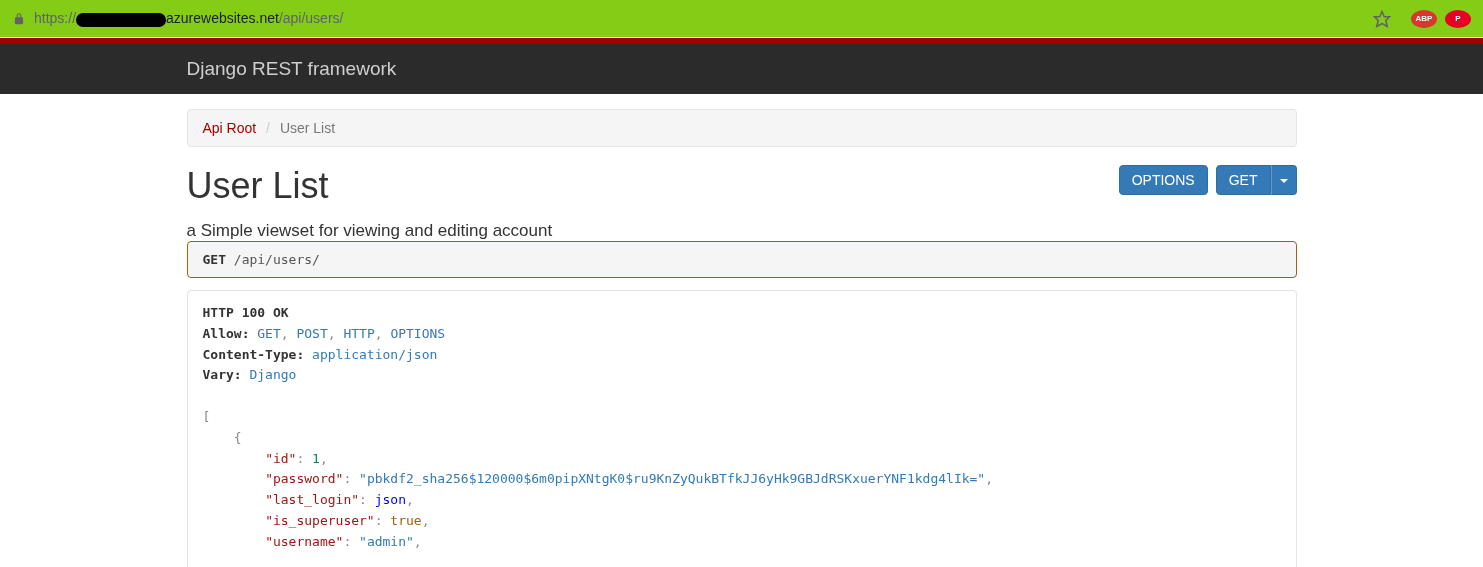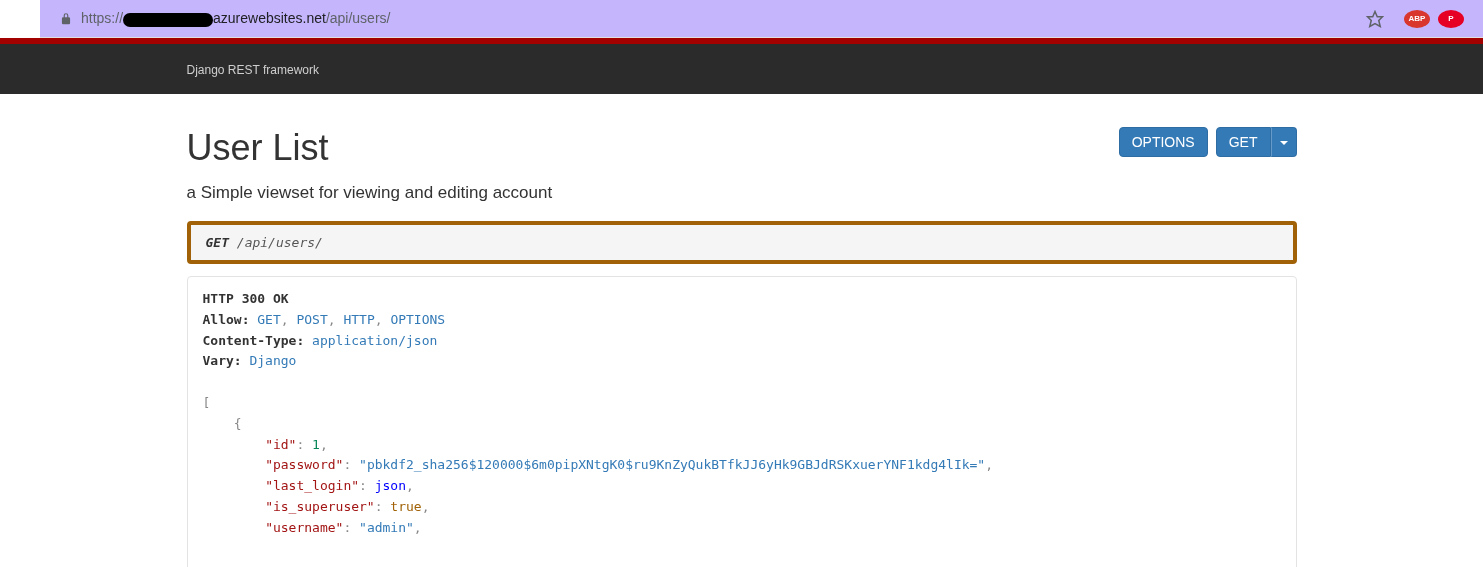--- a/index.html
+++ b/index.html
@@ -1,25 +1,24 @@
 <!DOCTYPE html>
 <html><head>
 <meta charset="utf-8">
 <style>
 * { margin: 0; padding: 0; box-sizing: border-box; }
 body { font-family: -apple-system, BlinkMacSystemFont, "Segoe UI", Helvetica, Arial, sans-serif; background: #fff; }
 
 .browser-bar {
   height: 38px;
-  background: #c4b5fd;
+  background: #84cc16;
   display: flex;
   align-items: center;
-  padding: 0 19px;
+  padding: 0 12px;
   border-bottom: 1px solid #e0e0e0;
-  margin-left: 40px;
 }
 .lock-icon { width: 14px; height: 14px; margin-right: 8px; color: #5f6368; }
 .url-text { flex: 1; font-size: 14px; color: #202124; }
 .url-text .domain-part { color: #202124; }
 .url-text .path-part { color: #5f6368; }
 .redacted-url { display: inline-block; width: 90px; height: 14px; background: #000; vertical-align: middle; border-radius: 7px; }
 .star-icon { width: 18px; height: 18px; color: #5f6368; margin-right: 12px; }
 .ext-icon { width: 26px; height: 18px; border-radius: 50%; margin-left: 8px; display: inline-flex; align-items: center; justify-content: center; font-size: 8px; font-weight: bold; color: #fff; }
 .abp { background: #d9362e; }
 .pinterest { background: #e60023; }
@@ -27,21 +26,21 @@
 .red-stripe { height: 6px; background: #a30000; }
 
 .navbar {
   background: #2b2b2b;
   height: 50px;
   display: flex;
   align-items: center;
   padding: 0 0;
 }
 .navbar .container { width: 1140px; margin: 0 auto; padding: 0 15px; }
-.navbar a { color: #cfcfcf; text-decoration: none; font-size: 12px; }
+.navbar a { color: #cfcfcf; text-decoration: none; font-size: 19px; }
 
 .content-container { width: 1140px; margin: 0 auto; padding: 15px; }
 
 .breadcrumb {
   background: #f5f5f5;
   border: 1px solid #e3e3e3;
   border-radius: 4px;
   padding: 10px 15px;
   font-size: 14px;
 }
@@ -62,28 +61,26 @@
   cursor: pointer;
 }
 .btn-group { display: flex; }
 .btn-group .btn:first-child { border-top-right-radius: 0; border-bottom-right-radius: 0; }
 .btn-group .btn.caret-btn { border-top-left-radius: 0; border-bottom-left-radius: 0; border-left: 1px solid rgba(255,255,255,0.25); padding: 6px 8px; }
 .caret { display: inline-block; width: 0; height: 0; border-left: 4px solid transparent; border-right: 4px solid transparent; border-top: 4px solid #fff; vertical-align: middle; }
 
 .description { margin-top: 14px; font-size: 17px; color: #333; }
 
 .request-box {
-  margin-top: 18px;
   background: #f5f5f5;
-  border: 4px solid #a16207;
+  border: 1px solid #a16207;
   border-radius: 4px;
   padding: 10px 15px;
   font-family: Consolas, Menlo, monospace;
   font-size: 13px;
-  font-style: italic;
 }
 .request-box .method { font-weight: bold; color: #333; }
 .request-box .path { color: #555; }
 
 .response-box {
   margin-top: 12px;
   background: #fff;
   border: 1px solid #e3e3e3;
   border-radius: 4px;
   padding: 12px 15px;
@@ -123,39 +120,44 @@
 <div class="red-stripe"></div>
 
 <div class="navbar">
   <div class="container">
     <a href="#">Django REST framework</a>
   </div>
 </div>
 
 <div class="content-container">
 
+  <div class="breadcrumb">
+    <a href="#">Api Root</a>
+    <span class="sep">/</span>
+    <span class="current">User List</span>
+  </div>
 
   <div class="page-header">
     <h1>User List</h1>
     <div class="btn-row">
       <button class="btn">OPTIONS</button>
       <div class="btn-group">
         <button class="btn">GET</button>
         <button class="btn caret-btn"><span class="caret"></span></button>
       </div>
     </div>
   </div>
 
   <p class="description">a Simple viewset for viewing and editing account</p>
 
   <div class="request-box">
     <span class="method">GET</span> <span class="path">/api/users/</span>
   </div>
 
-  <div class="response-box" id="response-box"><span class="hdr-name">HTTP 300 OK</span>
+  <div class="response-box" id="response-box"><span class="hdr-name">HTTP 100 OK</span>
 <span class="hdr-name">Allow:</span> <span class="hdr-val">GET</span><span class="json-punc">, </span><span class="hdr-val">POST</span><span class="json-punc">, </span><span class="hdr-val">HTTP</span><span class="json-punc">, </span><span class="hdr-val">OPTIONS</span>
 <span class="hdr-name">Content-Type:</span> <span class="hdr-val">application/json</span>
 <span class="hdr-name">Vary:</span> <span class="hdr-val">Django</span>
 
 <span class="json-punc">[</span>
     <span class="json-punc">{</span>
         <span class="json-key">"id"</span><span class="json-punc">: </span><span class="json-num">1</span><span class="json-punc">,</span>
         <span class="json-key">"password"</span><span class="json-punc">: </span><span class="json-str">"pbkdf2_sha256$120000$6m0pipXNtgK0$ru9KnZyQukBTfkJJ6yHk9GBJdRSKxuerYNF1kdg4lIk="</span><span class="json-punc">,</span>
         <span class="json-key">"last_login"</span><span class="json-punc">: </span><span class="json-null">json</span><span class="json-punc">,</span>
         <span class="json-key">"is_superuser"</span><span class="json-punc">: </span><span class="json-bool">true</span><span class="json-punc">,</span>

